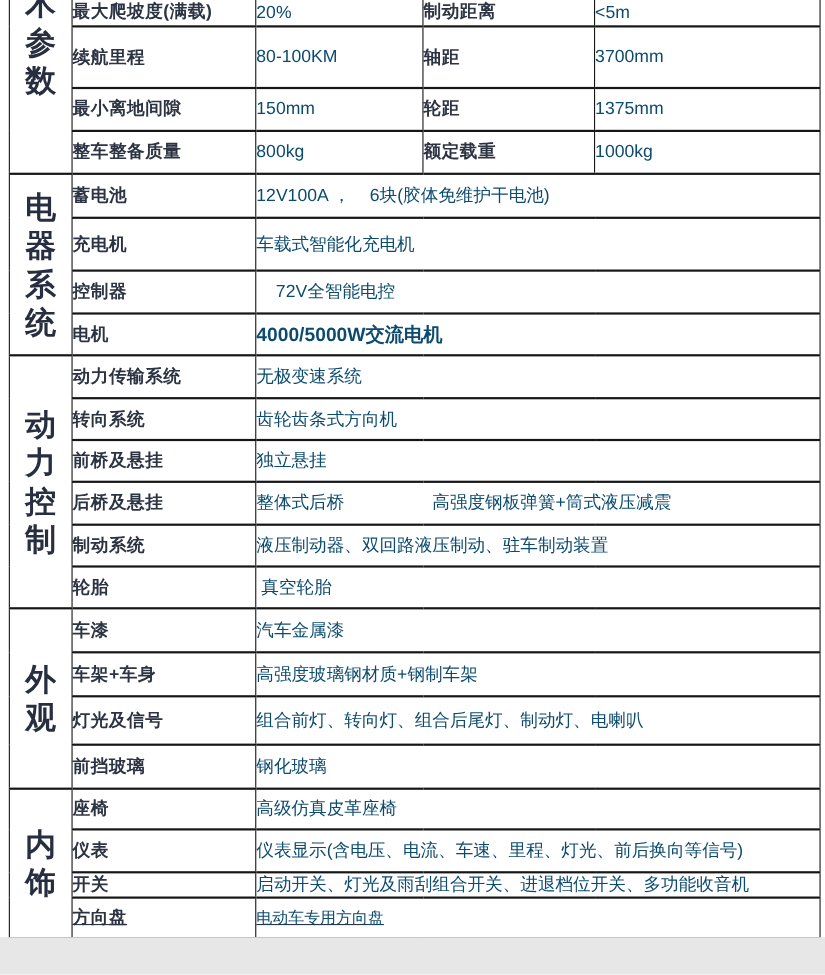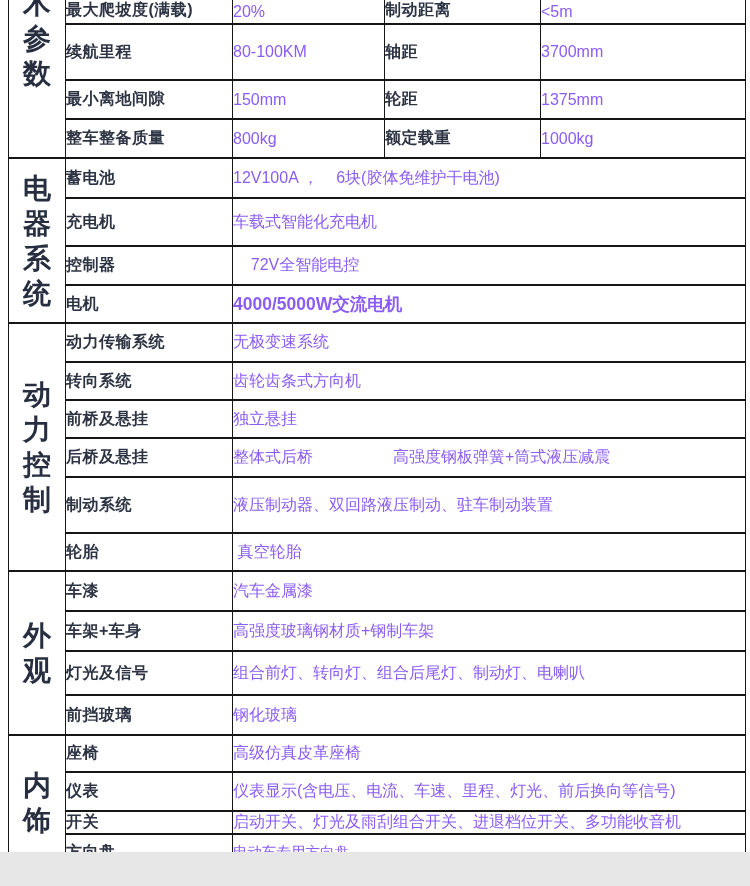--- a/index.html
+++ b/index.html
@@ -43,21 +43,21 @@
     padding-left: 13px;
     font-size: 16px;
     font-weight: 600;
     letter-spacing: 0.5px;
   }
   .label2-cell { padding-left: 21px; margin-left: 21px; }
   .value-cell {
     padding-left: 13px;
     font-size: 16px;
     white-space: pre-wrap;
-    color: #8b5cf6;
+    color: #0c4a6e;
   }
   .value-cell.emphasis { font-size: 17.5px; font-weight: 600; }
   .value-cell.small { font-size: 14.5px; }
   .footer-bar {
     position: absolute;
     left: 0; top: 852px;
     width: 750px; height: 34px;
     background: #e7e7e7;
   }
 </style>
@@ -147,21 +147,21 @@
         <td colspan="3" class="value-cell">齿轮齿条式方向机</td>
       </tr>
       <tr style="height: 38px;">
         <td class="label-cell">前桥及悬挂</td>
         <td colspan="3" class="value-cell">独立悬挂</td>
       </tr>
       <tr style="height: 39px;">
         <td class="label-cell">后桥及悬挂</td>
         <td colspan="3" class="value-cell">整体式后桥                  高强度钢板弹簧+筒式液压减震</td>
       </tr>
-      <tr style="height: 56px;">
+      <tr style="height: 38px;">
         <td class="label-cell">制动系统</td>
         <td colspan="3" class="value-cell">液压制动器、双回路液压制动、驻车制动装置</td>
       </tr>
       <tr style="height: 38px;">
         <td class="label-cell">轮胎</td>
         <td colspan="3" class="value-cell"> 真空轮胎</td>
       </tr>
       <tr style="height: 40px;">
         <td rowspan="4" class="sec-cell">
           <div class="sec-stack">

